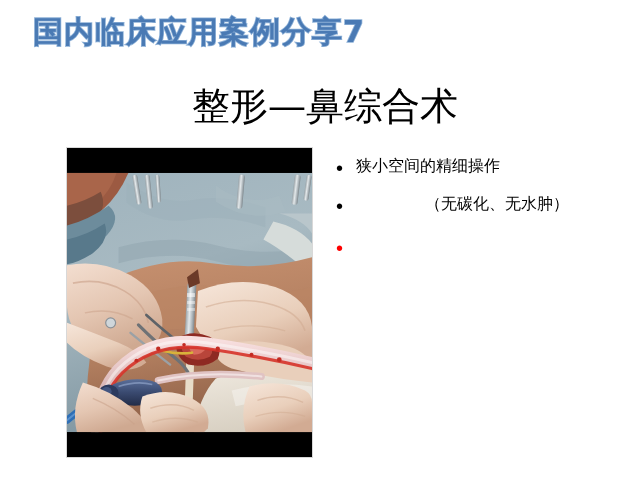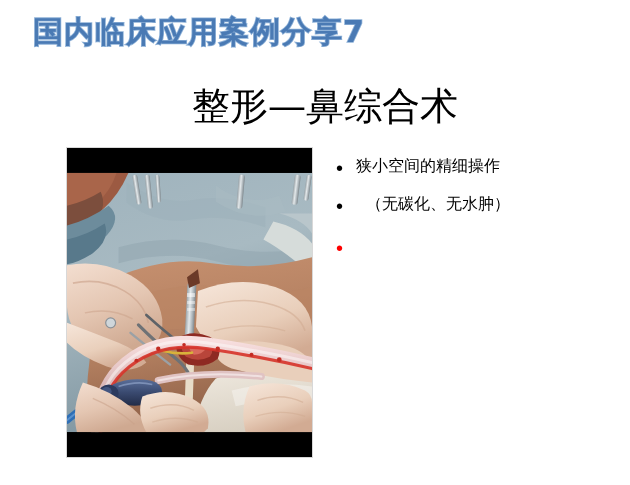--- a/index.html
+++ b/index.html
@@ -93,20 +93,21 @@
   .bullet-text {
     flex: 1 1 auto;
     font-family: "DejaVu Serif", serif;
     font-size: 16px;
     line-height: 31px;
     color: #000000;
   }
   .bullet-sub {
     display: block;
     text-indent: 10px;
+    text-align: center;
   }
   .red .bullet-dot,
   .red .bullet-text {
     color: #fe0000;
   }
   #bullet-item-3 {
     margin-top: 6px;
   }
 </style>
 </head>

